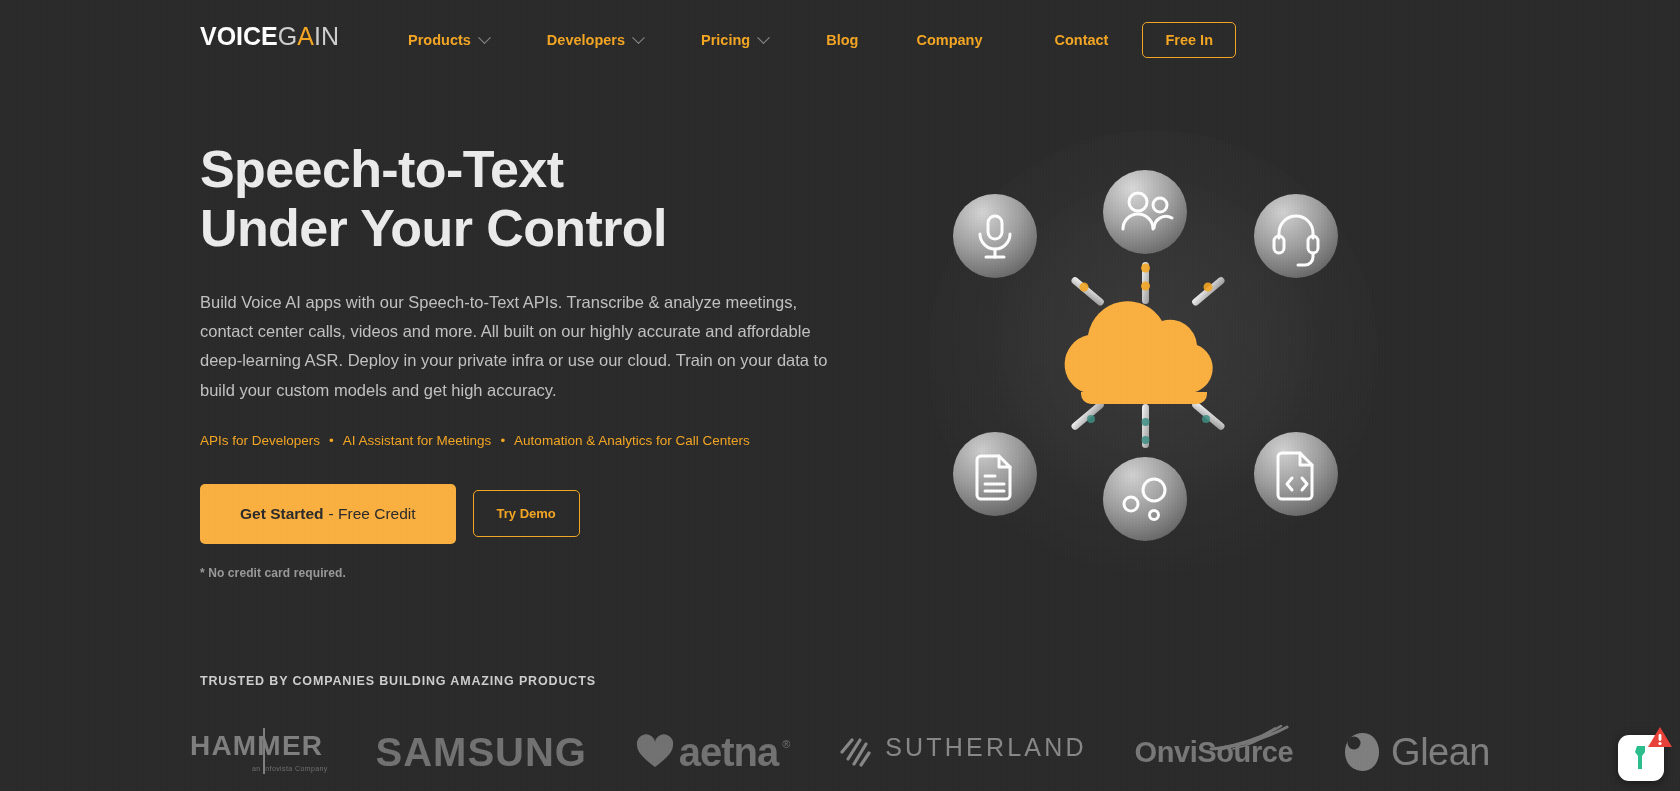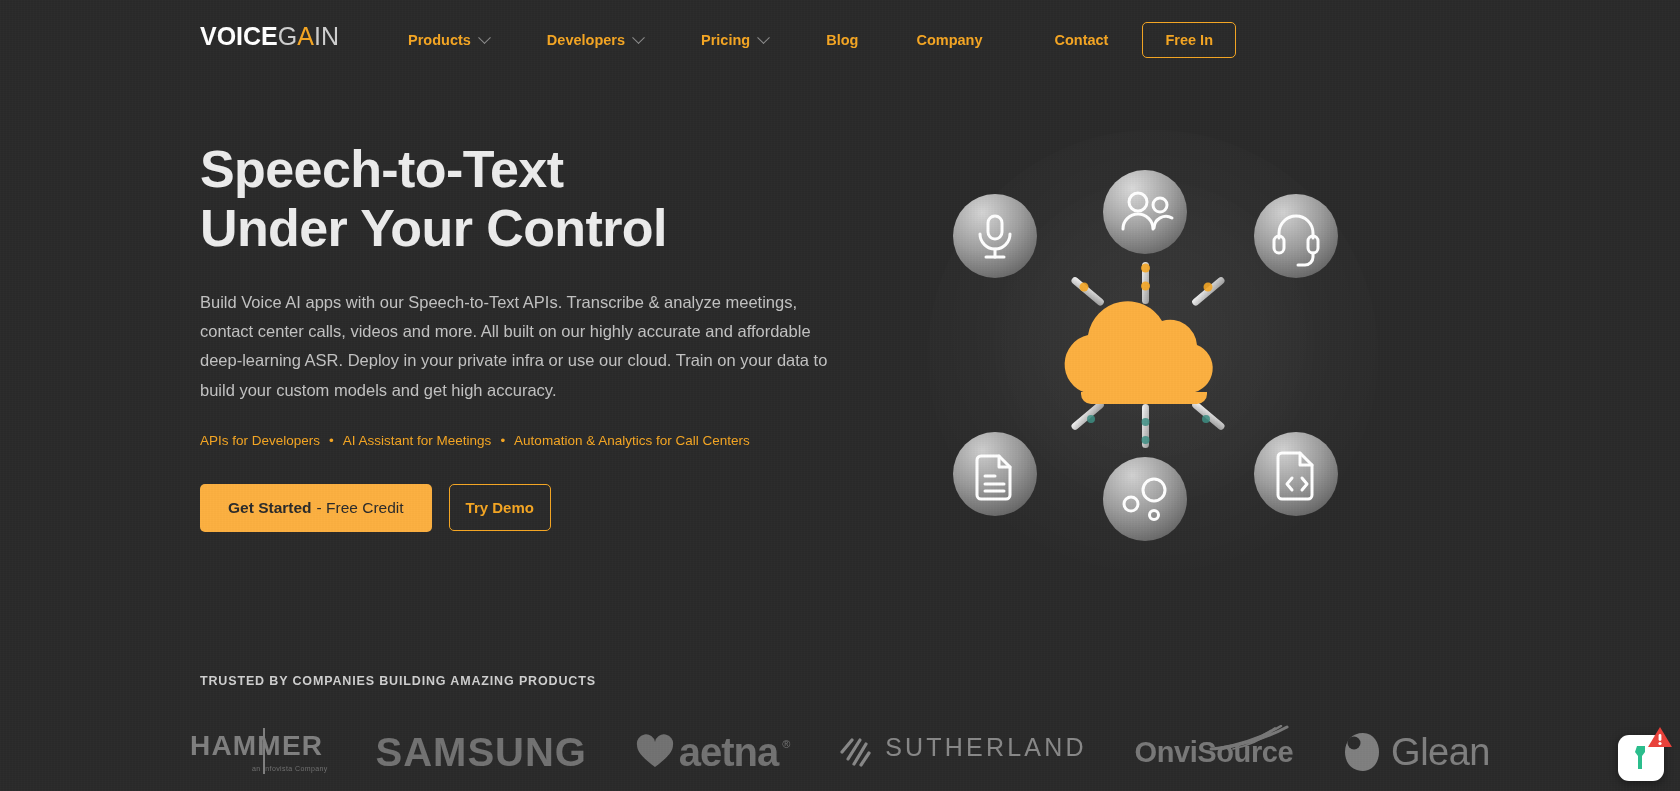--- a/index.html
+++ b/index.html
@@ -177,41 +177,41 @@
     display: flex;
     align-items: center;
     gap: 17px;
     margin-bottom: 22px;
   }
   .btn-primary {
     background: #fcb040;
     color: #2a2a2a;
     border: none;
     border-radius: 5px;
-    padding: 0 28px;
-    height: 48px;
+    padding: 0 40px;
+    height: 60px;
     font-size: 15.5px;
     cursor: pointer;
     font-family: "Liberation Sans", sans-serif;
     display: inline-flex;
     align-items: center;
     gap: 5px;
     white-space: nowrap;
   }
   .btn-primary .strong { font-weight: 700; }
   .btn-primary .light  { font-weight: 400; }
 
   .btn-outline {
     background: transparent;
     color: #f5a623;
     border: 1.5px solid #f5a623;
     border-radius: 5px;
-    padding: 0 16px;
+    padding: 0 23px;
     height: 47px;
-    font-size: 15px;
+    font-size: 13px;
     font-weight: 700;
     cursor: pointer;
     font-family: "Liberation Sans", sans-serif;
     white-space: nowrap;
   }
 
   .fineprint {
     font-size: 12px;
     color: #9a9a9a;
     font-weight: 700;
@@ -433,20 +433,21 @@
   </div>
 
   <div class="cta-row">
     <button class="btn-primary">
       <span class="strong">Get Started</span>
       <span class="light">- Free Credit</span>
     </button>
     <button class="btn-outline">Try Demo</button>
   </div>
 
+  <div class="fineprint">* No credit card required.</div>
 </div>
 
 <div class="hero-graphic">
   <div class="glow-outer"></div>
   <div class="glow-inner"></div>
 
   <svg width="430" height="430" viewBox="0 0 430 430">
     <defs>
       <radialGradient id="badgeGrad" cx="35%" cy="22%" r="82%">
         <stop offset="0%" stop-color="#e3e3e3"></stop>

